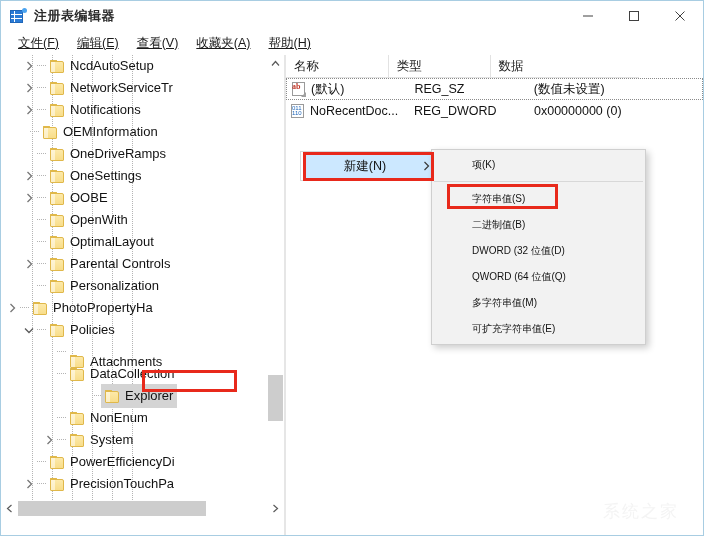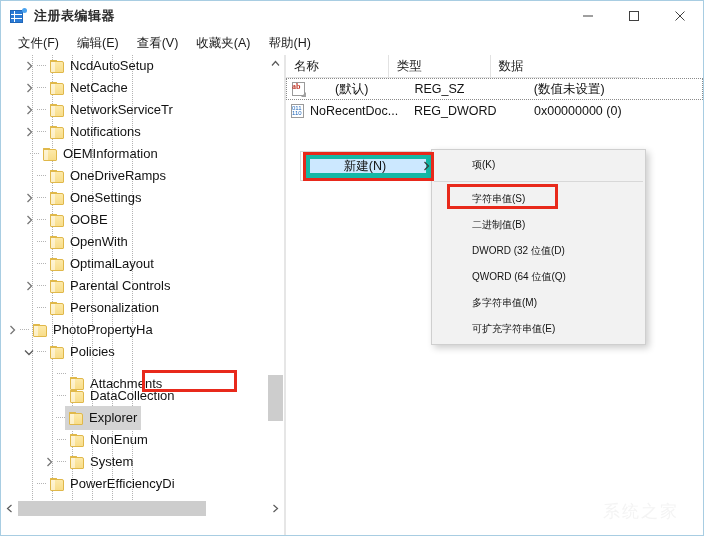--- a/index.html
+++ b/index.html
@@ -55,21 +55,21 @@
   }
   .win-btn svg{display:block;}
 
   
   .menubar{
     position:absolute;left:0;top:30px;width:702px;height:24px;
     background:#ffffff;display:flex;align-items:center;padding-left:8px;
     box-sizing:border-box;
   }
   .menu-item{
-    font-size:12.5px;color:#1b1b1b;padding:3px 9px;cursor:default;white-space:nowrap;
+    font-size:12.5px;color:#1b1b1b;padding:3px 9px;cursor:default;white-space:nowrap;text-decoration:underline;
   }
 
   
   .content{
     position:absolute;left:0;top:54px;width:702px;height:480px;
     background:#ffffff;
   }
 
   
   .tree-pane{
@@ -207,21 +207,21 @@
     letter-spacing:0px;font-family:"Liberation Sans",sans-serif;
   }
   .vicon.bin .b2{
     position:absolute;left:2px;top:7px;font-size:6px;color:#1f66b8;line-height:5px;
     letter-spacing:0px;font-family:"Liberation Sans",sans-serif;
   }
 
   
   .ctx-parent{
     position:absolute;left:303px;top:152px;width:128px;height:26px;
-    background:#cce8ff;border:6px solid #14b8a6;box-sizing:border-box;
+    background:#cce8ff;border:1px solid #14b8a6;box-sizing:border-box;
     display:flex;align-items:center;z-index:40;
   }
   .ctx-parent .lbl{
     flex:1;text-align:center;font-size:12.5px;color:#121212;padding-right:6px;
   }
   .ctx-parent-strip{
     position:absolute;left:299px;top:150px;width:133px;height:30px;
     background:#ffffff;border:1px solid #d9d9d9;box-sizing:border-box;z-index:38;
   }
   .ctx-chev{
@@ -324,36 +324,20 @@
                 <polyline points="1.5,1 5.5,5 1.5,9" fill="none" stroke="#767676" stroke-width="1.3"></polyline>
               </svg>
             </span>
             <span class="dashcon"></span>
             <span class="tlabel-wrap" style="display: inline-flex; align-items: center;">
               <span class="folder">
                 <span class="ftab"></span>
                 <span class="fbody"></span>
                 <span class="fshine"></span>
               </span>
-              <span class="tlabel">NetCache</span>
-            </span>
-          </div>
-          <div class="trow" style="padding-left: 21px;">
-            <span class="twist">
-              <svg width="7" height="10" viewBox="0 0 7 10">
-                <polyline points="1.5,1 5.5,5 1.5,9" fill="none" stroke="#767676" stroke-width="1.3"></polyline>
-              </svg>
-            </span>
-            <span class="dashcon"></span>
-            <span class="tlabel-wrap" style="display: inline-flex; align-items: center;">
-              <span class="folder">
-                <span class="ftab"></span>
-                <span class="fbody"></span>
-                <span class="fshine"></span>
-              </span>
               <span class="tlabel">NetworkServiceTr</span>
             </span>
           </div>
           <div class="trow" style="padding-left: 21px;">
             <span class="twist">
               <svg width="7" height="10" viewBox="0 0 7 10">
                 <polyline points="1.5,1 5.5,5 1.5,9" fill="none" stroke="#767676" stroke-width="1.3"></polyline>
               </svg>
             </span>
             <span class="dashcon"></span>
@@ -523,21 +507,21 @@
             <span class="dashcon"></span>
             <span class="tlabel-wrap" style="display: inline-flex; align-items: center;">
               <span class="folder">
                 <span class="ftab"></span>
                 <span class="fbody"></span>
                 <span class="fshine"></span>
               </span>
               <span class="tlabel">DataCollection</span>
             </span>
           </div>
-          <div class="trow selected" style="padding-left: 40px;">
+          <div class="trow selected" style="padding-left: 56px; margin-left: 20px;">
             <span class="twist"></span>
             <span class="dashcon"></span>
             <span class="tlabel-wrap" style="display: inline-flex; align-items: center;">
               <span class="folder">
                 <span class="ftab"></span>
                 <span class="fbody"></span>
                 <span class="fshine"></span>
               </span>
               <span class="tlabel">Explorer</span>
             </span>
@@ -642,21 +626,21 @@
           </div>
           <div class="lhcell" style="width: 120px;">
             <span>类型</span>
           </div>
           <div class="lhcell" style="width: 177px;">
             <span>数据</span>
           </div>
         </div>
       <div id="list-rows">
           <div class="lrow focused">
-            <div class="lcell with-icon" style="width: 120px; gap: 24px;">
+            <div class="lcell with-icon" style="width: 120px;">
               <span class="vicon str">
                 <span class="sheet"></span>
                 <span class="ab">ab</span>
                 <span class="corner"></span>
               </span>
               <span>(默认)</span>
             </div>
             <div class="lcell" style="width: 120px;">REG_SZ</div>
             <div class="lcell" style="width: 177px;">(数值未设置)</div>
           </div>

